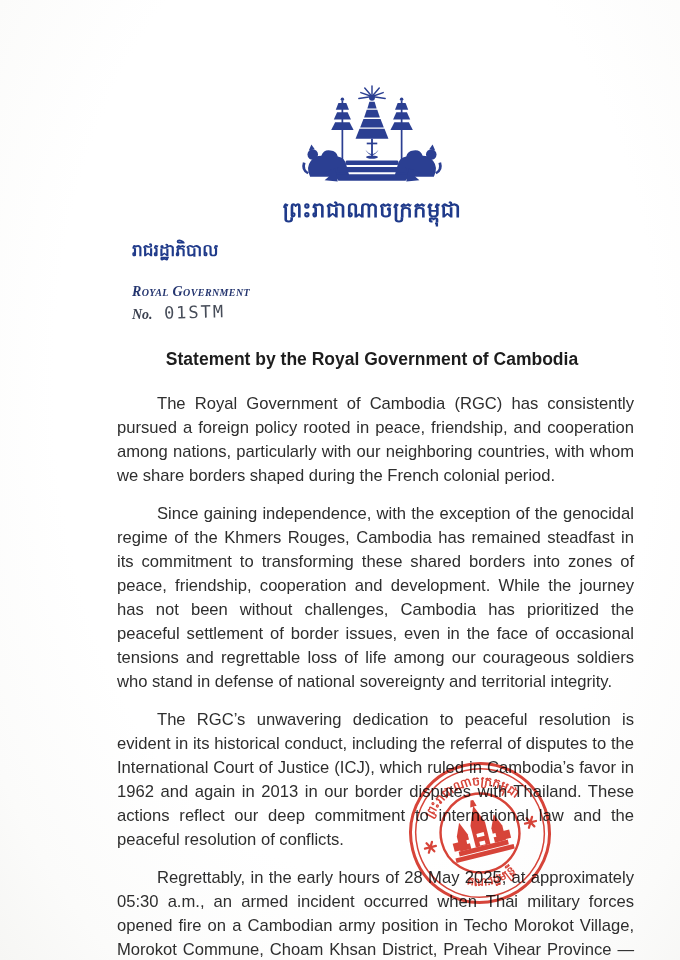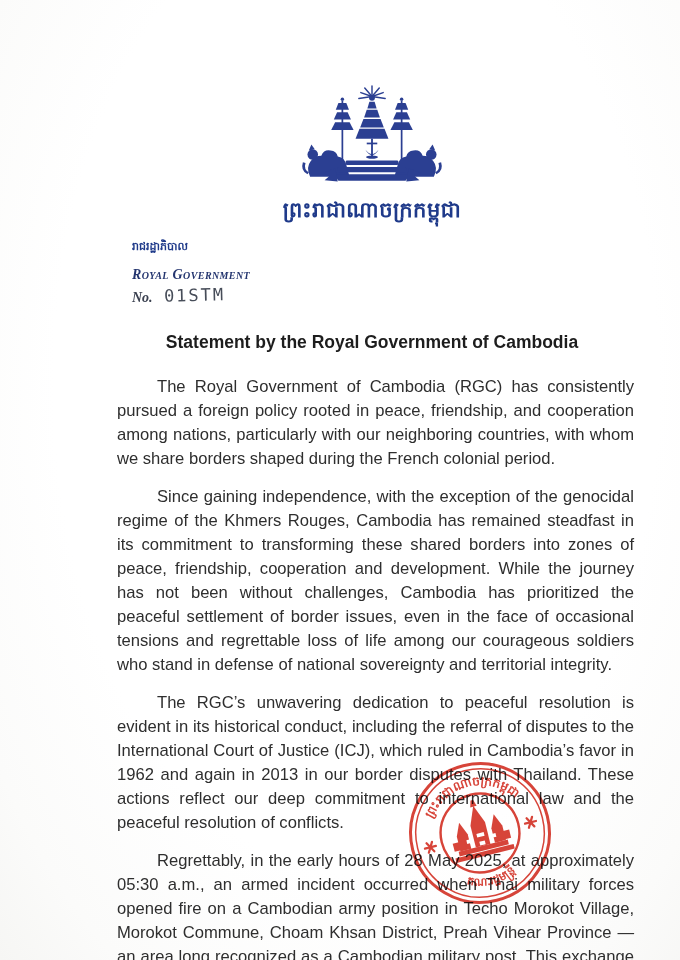--- a/index.html
+++ b/index.html
@@ -40,24 +40,24 @@
     color:#24356f;
     letter-spacing:.5px;
   }
   .header-row{
     display:flex;justify-content:space-between;
     margin:12px 52px 0 100px;
   }
   .hdr-block-left{text-align:left;}
   .hdr-block-right{text-align:center;}
   .hdr-khmer{
-    font-size:11px;font-weight:bold;color:#1f3a8a;
+    font-size:17px;font-weight:bold;color:#1f3a8a;
   }
   .hdr-english{
-    margin-top:12px;
+    margin-top:20px;
     font-family:"Liberation Serif", serif;
     font-style:italic;font-weight:bold;
     font-variant:small-caps;
     font-size:14px;color:#24356f;
     letter-spacing:.4px;
   }
   .no-line{
     margin-top:3px;
     font-family:"Liberation Serif", serif;
     font-style:italic;font-weight:bold;

